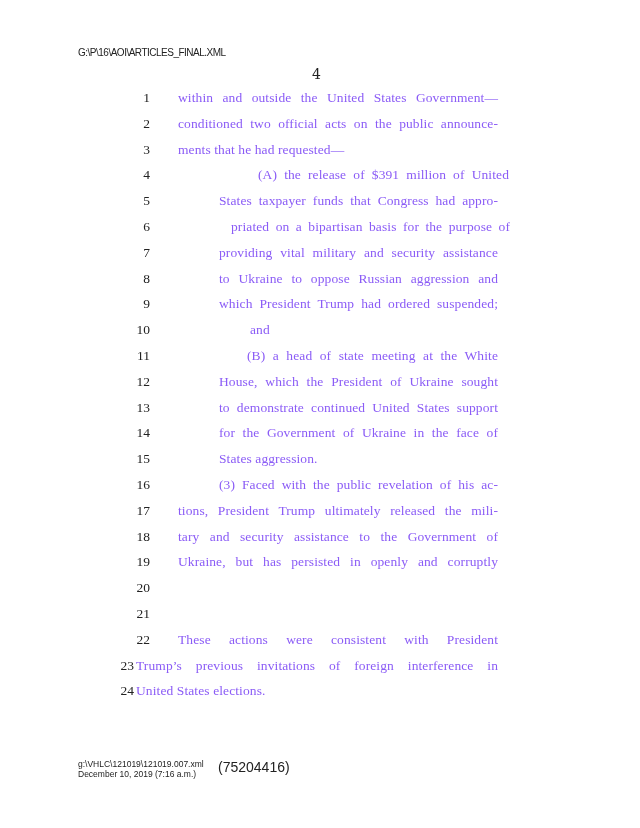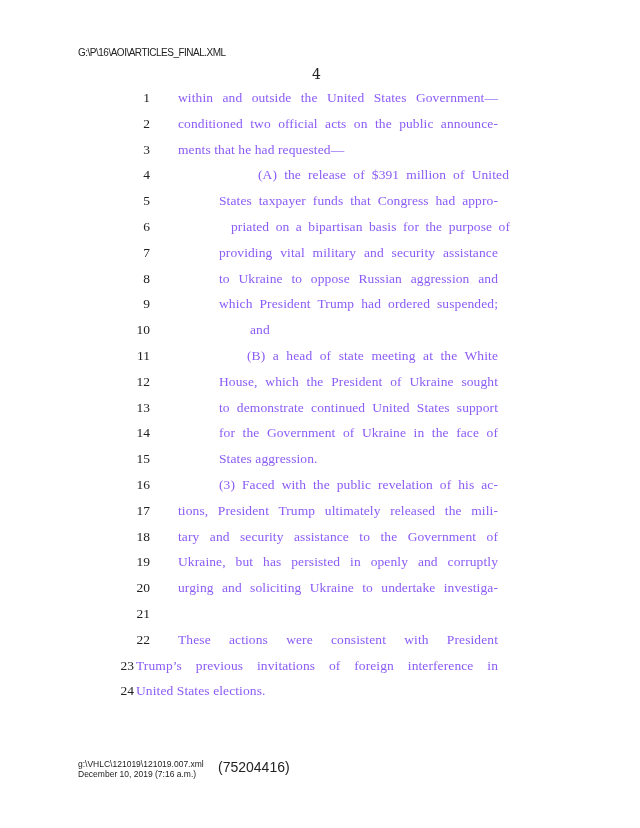--- a/index.html
+++ b/index.html
@@ -106,21 +106,20 @@
     <div class="line" style="top: 438.6px;">
       <span class="ln" style="left: 120px;">18</span>
       <span class="tx just" style="left: 178px; width: 320px;">tary and security assistance to the Government of</span>
     </div>
     <div class="line" style="top: 464.4px;">
       <span class="ln" style="left: 120px;">19</span>
       <span class="tx just" style="left: 178px; width: 320px;">Ukraine, but has persisted in openly and corruptly</span>
     </div>
     <div class="line" style="top: 490.2px;">
       <span class="ln" style="left: 120px;">20</span>
-      <span class="tx just" style="left: 178px; width: 320px;">urging and soliciting Ukraine to undertake investiga-</span>
     </div>
     <div class="line" style="top: 516px;">
       <span class="ln" style="left: 120px;">21</span>
     </div>
     <div class="line" style="top: 541.8px;">
       <span class="ln" style="left: 120px;">22</span>
       <span class="tx just" style="left: 178px; width: 320px;">These actions were consistent with President</span>
     </div>
     <div class="line" style="top: 567.6px;">
       <span class="ln" style="left: 104px;">23</span>

